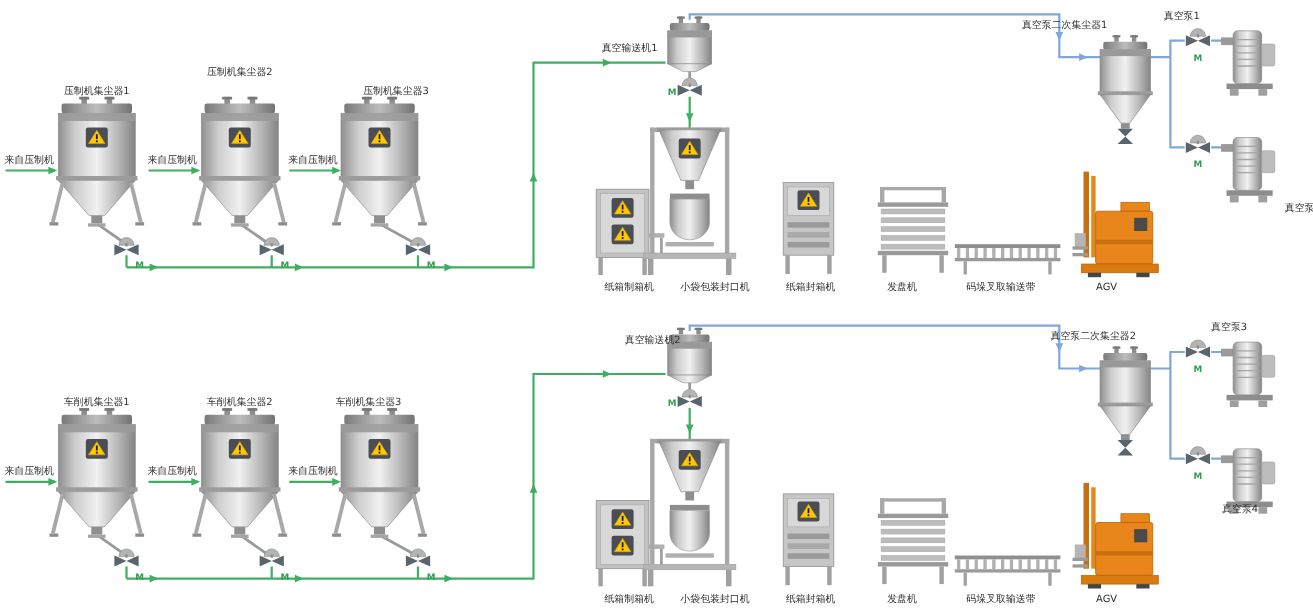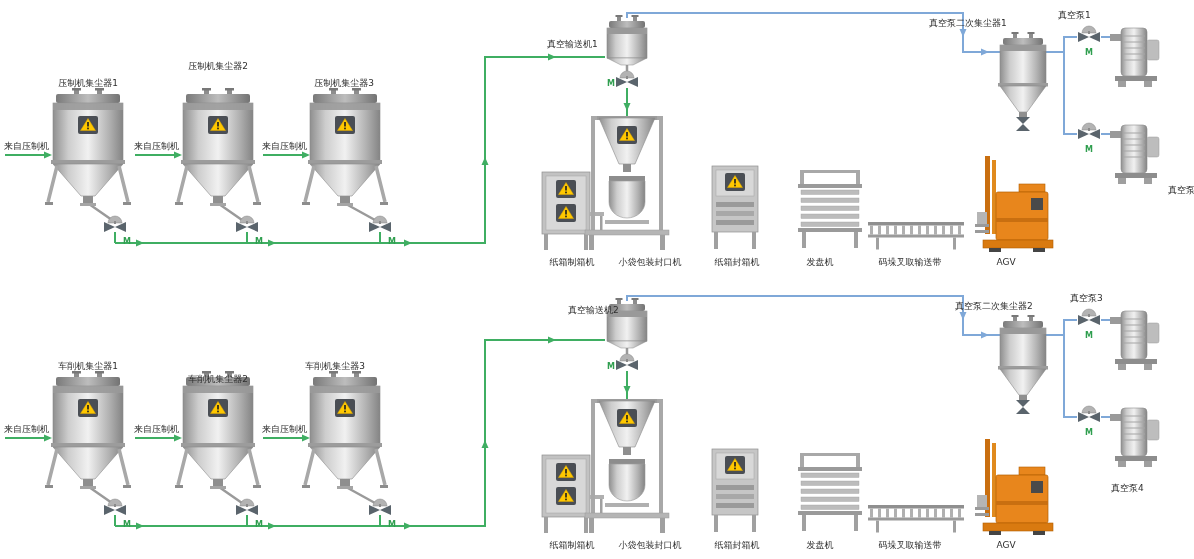--- a/index.html
+++ b/index.html
@@ -300,45 +300,45 @@
     <use href="#valve" x="1077" y="122"></use>
     <text class="mlbl" x="1089" y="55">M</text>
     <text class="mlbl" x="1089" y="152">M</text>
     <use href="#pump" x="1110" y="28"></use>
     <use href="#pump" x="1110" y="125"></use>
   </g>
 </svg>
 
 <div class="lbl c" style="left:88px;top:79px">压制机集尘器1</div>
 <div class="lbl c" style="left:218px;top:62px">压制机集尘器2</div>
-<div class="lbl c" style="left:344px;top:79px">压制机集尘器3</div>
+<div class="lbl c" style="left:360px;top:79px">压制机集尘器3</div>
 <div class="lbl" style="left:4px;top:142px">来自压制机</div>
 <div class="lbl" style="left:134px;top:142px">来自压制机</div>
 <div class="lbl" style="left:262px;top:142px">来自压制机</div>
 <div class="lbl" style="left:547px;top:40px">真空输送机1</div>
 <div class="lbl" style="left:929px;top:19px">真空泵二次集尘器1</div>
 <div class="lbl" style="left:1058px;top:11px">真空泵1</div>
 <div class="lbl" style="left:1168px;top:186px">真空泵2</div>
 <div class="lbl c" style="left:572px;top:258px">纸箱制箱机</div>
 <div class="lbl c" style="left:650px;top:258px">小袋包装封口机</div>
 <div class="lbl c" style="left:737px;top:258px">纸箱封箱机</div>
 <div class="lbl c" style="left:820px;top:258px">发盘机</div>
 <div class="lbl c" style="left:910px;top:258px">码垛叉取输送带</div>
 <div class="lbl c" style="left:1006px;top:258px">AGV</div>
 
 <div class="lbl c" style="left:88px;top:362px">车削机集尘器1</div>
-<div class="lbl c" style="left:218px;top:375px">车削机集尘器2</div>
+<div class="lbl c" style="left:218px;top:362px">车削机集尘器2</div>
 <div class="lbl c" style="left:335px;top:362px">车削机集尘器3</div>
 <div class="lbl" style="left:4px;top:425px">来自压制机</div>
 <div class="lbl" style="left:134px;top:425px">来自压制机</div>
 <div class="lbl" style="left:262px;top:425px">来自压制机</div>
 <div class="lbl" style="left:568px;top:306px">真空输送机2</div>
 <div class="lbl" style="left:955px;top:302px">真空泵二次集尘器2</div>
-<div class="lbl" style="left:1070px;top:294px">真空泵3</div>
-<div class="lbl" style="left:1111px;top:484px">真空泵4</div>
+<div class="lbl" style="left:1101px;top:294px">真空泵3</div>
+<div class="lbl" style="left:1111px;top:459px">真空泵4</div>
 <div class="lbl c" style="left:572px;top:541px">纸箱制箱机</div>
 <div class="lbl c" style="left:650px;top:541px">小袋包装封口机</div>
 <div class="lbl c" style="left:737px;top:541px">纸箱封箱机</div>
 <div class="lbl c" style="left:820px;top:541px">发盘机</div>
 <div class="lbl c" style="left:910px;top:541px">码垛叉取输送带</div>
 <div class="lbl c" style="left:1006px;top:541px">AGV</div>
 
 </div>
 
 </body></html>

